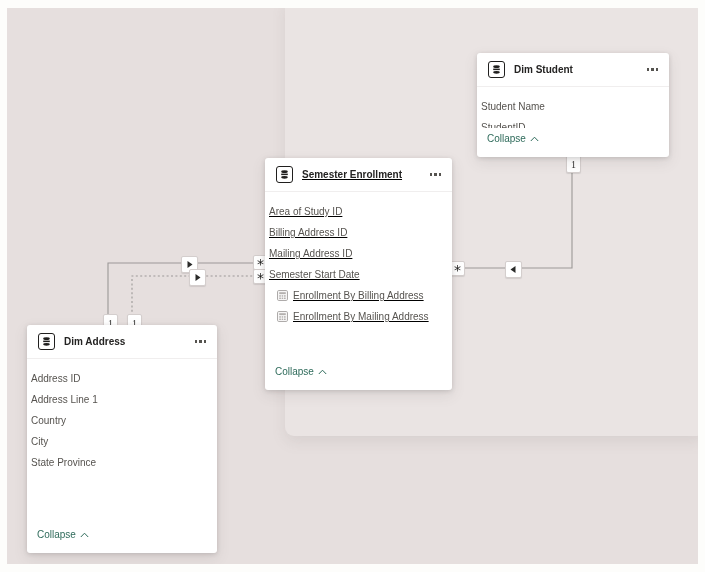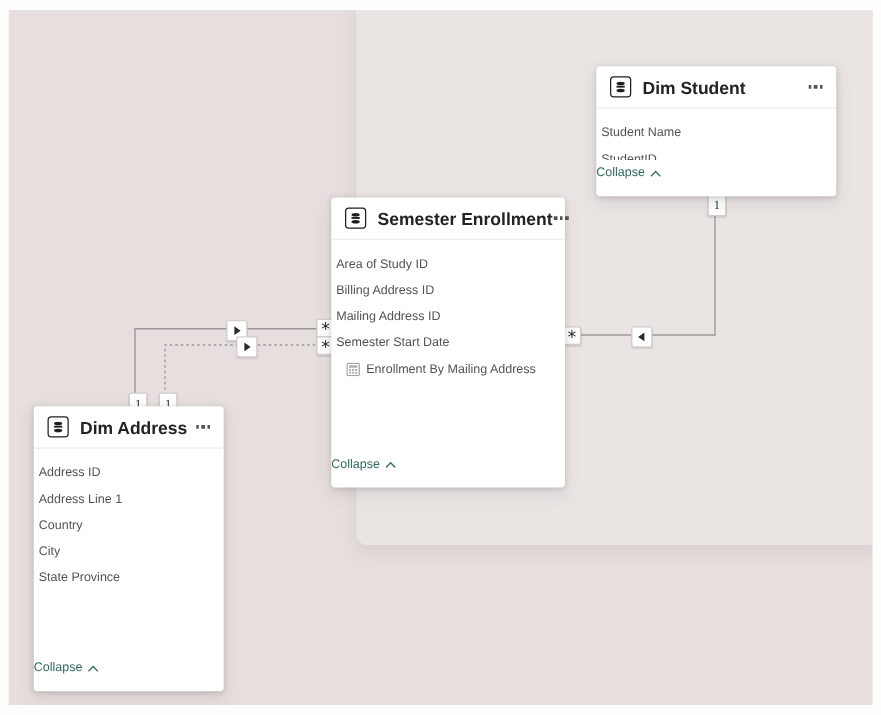--- a/index.html
+++ b/index.html
@@ -103,21 +103,21 @@
     border: 1.4px solid #201f1e;
     border-radius: 3px;
     display: flex;
     align-items: center;
     justify-content: center;
     flex: none;
   }
   .tbl-icon svg { display: block; }
   .card-title {
     margin-left: 9px;
-    font-size: 14px;
+    font-size: 10px;
     font-weight: bold;
     color: #242322;
     white-space: nowrap;
     flex: 1;
   }
   .ellipsis-btn {
     display: flex;
     align-items: center;
     gap: 2px;
     flex: none;
@@ -150,21 +150,21 @@
   .measure-icon {
     width: 11px;
     height: 11px;
     flex: none;
     margin-right: 5px;
   }
   .measure-icon svg { display: block; }
 
   .card-footer {
     flex: none;
-    padding: 0 0 11px 0;
+    padding: 0 0 11px 10px;
   }
   .collapse-link {
     display: inline-flex;
     align-items: center;
     gap: 4px;
     font-size: 10px;
     color: #2f6b5b;
     white-space: nowrap;
   }
   .collapse-link svg { display: block; }
@@ -237,21 +237,21 @@
     <div class="card-footer">
       <span class="collapse-link">
         <span>Collapse</span>
         <svg width="9" height="6" viewBox="0 0 9 6" xmlns="http://www.w3.org/2000/svg">
           <polyline points="0.8,5 4.5,1.2 8.2,5" fill="none" stroke="#2f6b5b" stroke-width="1"></polyline>
         </svg>
       </span>
     </div>
   </div>
 
-  <div class="card" style="left:258px; top:150px; width:187px; height:232px;">
+  <div class="card" style="left:258px; top:150px; width:187px; height:232px;text-decoration:underline;">
     <div class="card-header">
       <span class="tbl-icon">
         <svg width="9" height="10" viewBox="0 0 9 10" xmlns="http://www.w3.org/2000/svg">
           <ellipse cx="4.5" cy="1.7" rx="3.3" ry="1.4" fill="#201f1e"></ellipse>
           <rect x="1.2" y="3.6" width="6.6" height="1.5" fill="#201f1e"></rect>
           <ellipse cx="4.5" cy="7.3" rx="3.3" ry="1.4" fill="#201f1e"></ellipse>
         </svg>
       </span>
       <span class="card-title">Semester Enrollment</span>
       <span class="ellipsis-btn">
@@ -265,20 +265,35 @@
         <span class="field-label">Area of Study ID</span>
       </div>
       <div class="field-row">
         <span class="field-label">Billing Address ID</span>
       </div>
       <div class="field-row">
         <span class="field-label">Mailing Address ID</span>
       </div>
       <div class="field-row">
         <span class="field-label">Semester Start Date</span>
+      </div>
+      <div class="field-row with-icon">
+        <span class="measure-icon">
+          <svg width="11" height="11" viewBox="0 0 11 11" xmlns="http://www.w3.org/2000/svg">
+            <rect x="0.6" y="0.6" width="9.8" height="9.8" rx="1" fill="none" stroke="#a5a2a0" stroke-width="1"></rect>
+            <rect x="2.2" y="2.2" width="6.6" height="2" fill="#b3b0ae"></rect>
+            <rect x="2.2" y="5.2" width="1.7" height="1.5" fill="#b3b0ae"></rect>
+            <rect x="4.6" y="5.2" width="1.7" height="1.5" fill="#b3b0ae"></rect>
+            <rect x="7.0" y="5.2" width="1.7" height="1.5" fill="#b3b0ae"></rect>
+            <rect x="2.2" y="7.5" width="1.7" height="1.5" fill="#b3b0ae"></rect>
+            <rect x="4.6" y="7.5" width="1.7" height="1.5" fill="#b3b0ae"></rect>
+            <rect x="7.0" y="7.5" width="1.7" height="1.5" fill="#b3b0ae"></rect>
+          </svg>
+        </span>
+        <span class="field-label">Enrollment By Billing Address</span>
       </div>
       <div class="field-row with-icon">
         <span class="measure-icon">
           <svg width="11" height="11" viewBox="0 0 11 11" xmlns="http://www.w3.org/2000/svg">
             <rect x="0.6" y="0.6" width="9.8" height="9.8" rx="1" fill="none" stroke="#a5a2a0" stroke-width="1"></rect>
             <rect x="2.2" y="2.2" width="6.6" height="2" fill="#b3b0ae"></rect>
             <rect x="2.2" y="5.2" width="1.7" height="1.5" fill="#b3b0ae"></rect>
             <rect x="4.6" y="5.2" width="1.7" height="1.5" fill="#b3b0ae"></rect>
             <rect x="7.0" y="5.2" width="1.7" height="1.5" fill="#b3b0ae"></rect>
             <rect x="2.2" y="7.5" width="1.7" height="1.5" fill="#b3b0ae"></rect>
@@ -292,21 +307,21 @@
     <div class="card-footer">
       <span class="collapse-link">
         <span>Collapse</span>
         <svg width="9" height="6" viewBox="0 0 9 6" xmlns="http://www.w3.org/2000/svg">
           <polyline points="0.8,5 4.5,1.2 8.2,5" fill="none" stroke="#2f6b5b" stroke-width="1"></polyline>
         </svg>
       </span>
     </div>
   </div>
 
-  <div class="card" style="left:20px; top:317px; width:152px; height:228px;">
+  <div class="card" style="left:20px; top:317px; width:190px; height:228px;">
     <div class="card-header">
       <span class="tbl-icon">
         <svg width="9" height="10" viewBox="0 0 9 10" xmlns="http://www.w3.org/2000/svg">
           <ellipse cx="4.5" cy="1.7" rx="3.3" ry="1.4" fill="#201f1e"></ellipse>
           <rect x="1.2" y="3.6" width="6.6" height="1.5" fill="#201f1e"></rect>
           <ellipse cx="4.5" cy="7.3" rx="3.3" ry="1.4" fill="#201f1e"></ellipse>
         </svg>
       </span>
       <span class="card-title">Dim Address</span>
       <span class="ellipsis-btn">

